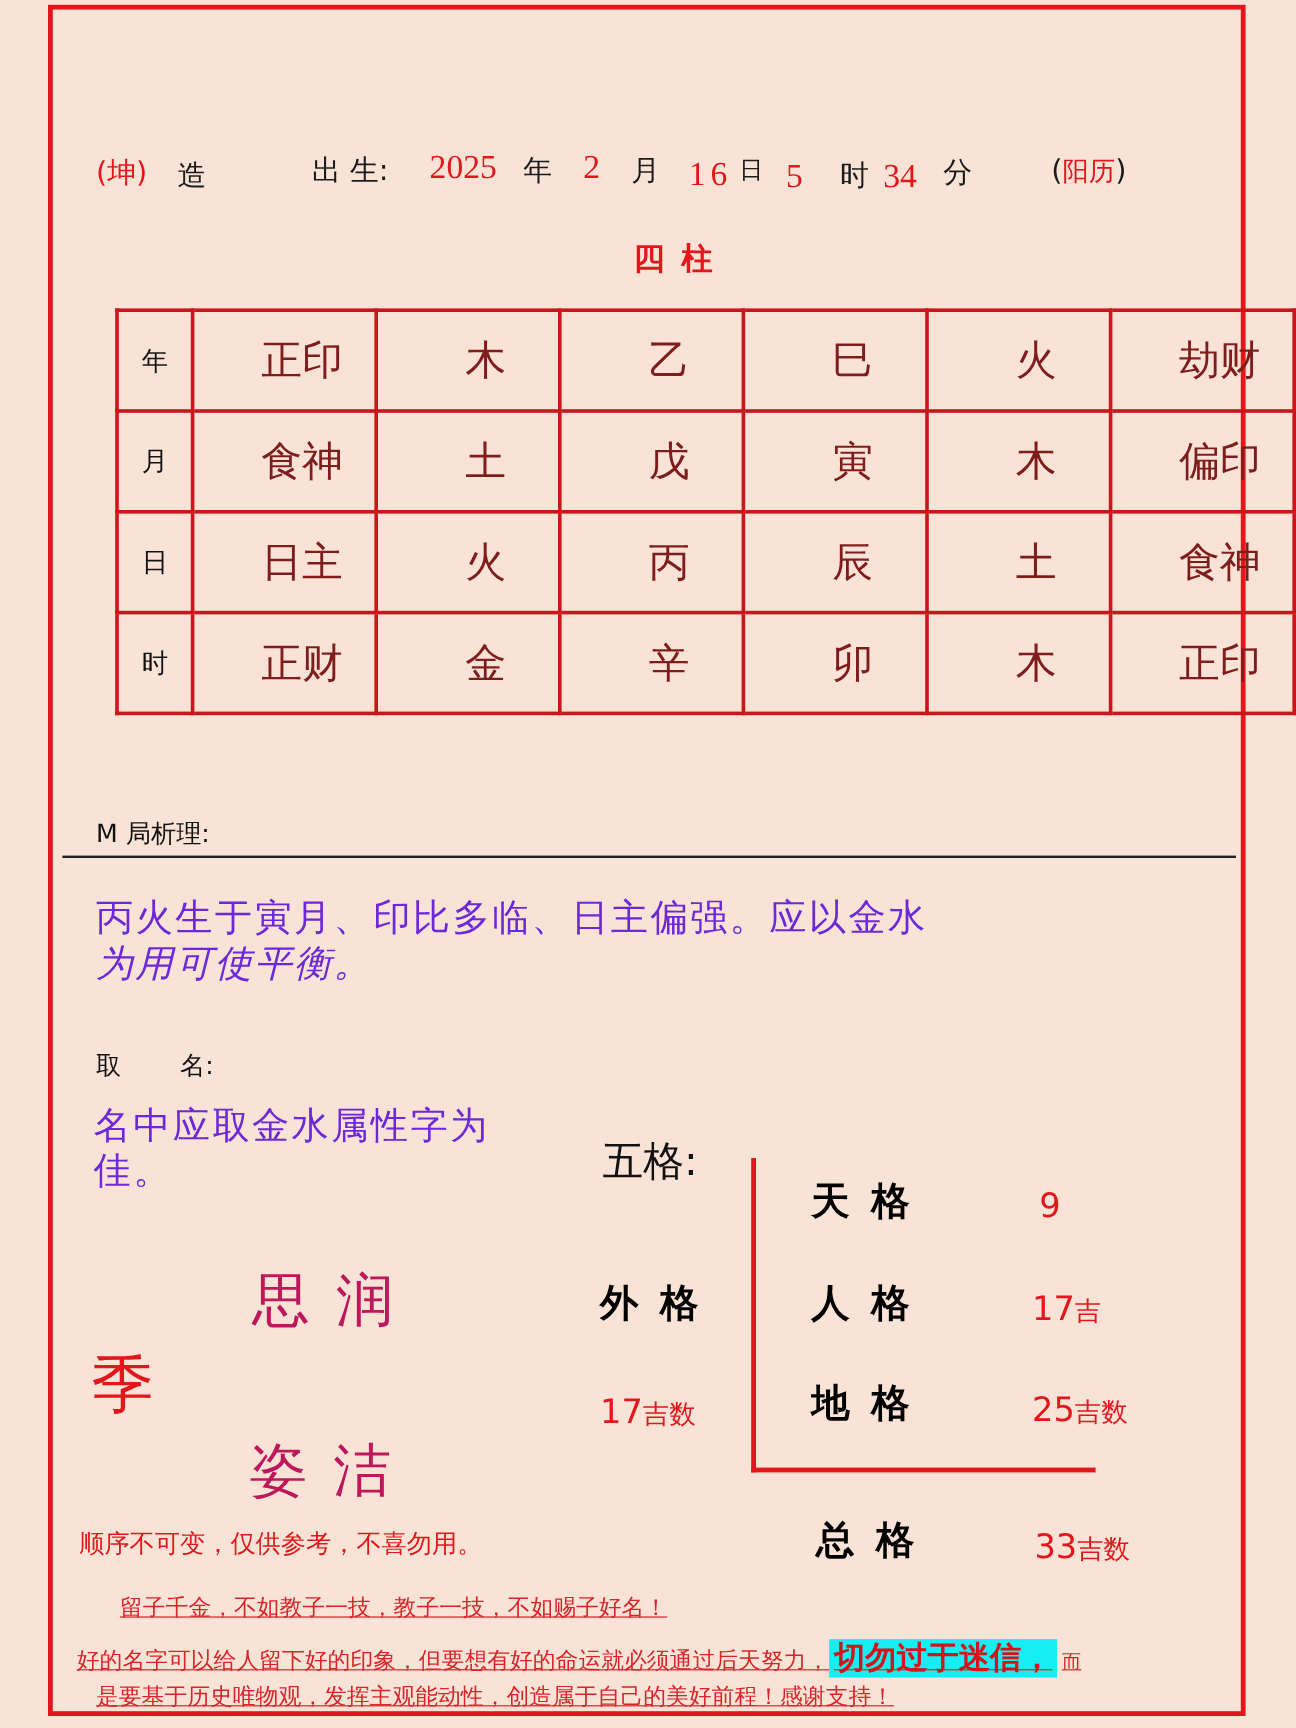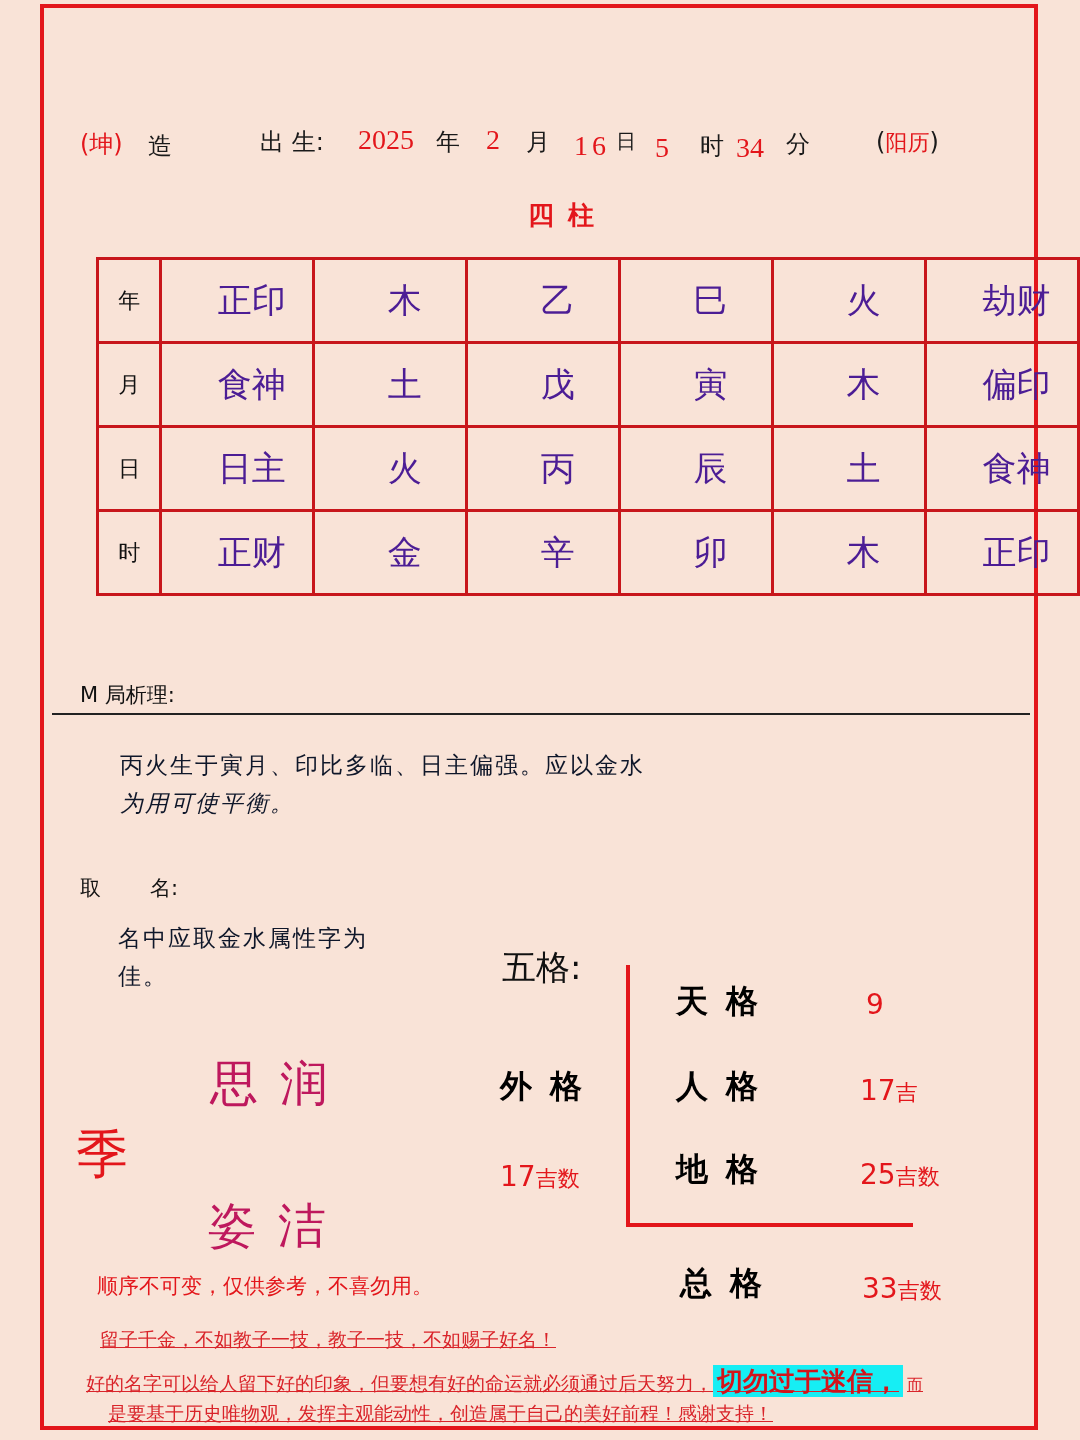--- a/index.html
+++ b/index.html
@@ -26,26 +26,26 @@
     position: absolute; left: 96px; top: 257px;
     border-collapse: collapse;
   }
   table.bazi td, table.bazi th {
     border: 3px solid #c8161b; padding: 0; text-align: center;
   }
   table.bazi th {
     height: 36px; font-size: 22px; font-weight: normal; color: #111;
   }
   table.bazi td.rowlabel { width: 66px; font-size: 22px; color: #111; }
-  table.bazi td.cell { width: 134px; height: 81px; font-size: 34px; color: #4c1d95; padding-left: 29px; }
+  table.bazi td.cell { width: 134px; height: 81px; font-size: 34px; color: #7f1d1d; padding-left: 29px; }
 
   .section-label { font-size: 21px; color: #111; }
   .divider { position: absolute; left: 52px; top: 713px; width: 978px; height: 2px; background: #222; }
 
-  .hand { font-size: 23px; color: #0f172a; line-height: 40px; letter-spacing: 2px; margin-left: 40px; }
+  .hand { font-size: 31px; color: #6d28d9; line-height: 40px; letter-spacing: 2px; }
 
   .name-char { font-size: 48px; color: #be185d; font-family: "DejaVu Serif", "Liberation Serif", serif; letter-spacing: 22px; }
   .surname { font-size: 52px; color: #e3161b; font-family: "DejaVu Serif", "Liberation Serif", serif; }
 
   .grid-label { font-size: 32px; color: #000000; font-weight: bold; letter-spacing: 18px; font-family: "DejaVu Serif", "Liberation Serif", serif; }
   .grid-val { font-size: 28px; color: #e3161b; }
   .grid-val small { font-size: 22px; }
   .wuge-title { font-size: 34px; color: #111; }
 
   .vline { position: absolute; left: 626px; top: 965px; width: 4px; height: 262px; background: #e3161b; }
@@ -129,21 +129,21 @@
 <div class="abs hand" style="left:80px; top:783px;font-style:italic;">为用可使平衡。</div>
 
 <div class="abs section-label" style="left:80px; top:874px;">取</div>
 <div class="abs section-label" style="left:150px; top:874px;">名:</div>
 <div class="abs hand" style="left:78px; top:918px;">名中应取金水属性字为</div>
 <div class="abs hand" style="left:78px; top:956px;">佳。</div>
 
 <div class="abs name-char" style="left:210px; top:1052px;">思润</div>
 <div class="abs surname" style="left:76px; top:1120px;">季</div>
 <div class="abs name-char" style="left:208px; top:1194px;">姿洁</div>
-<div class="abs note" style="left:97px; top:1272px;">顺序不可变，仅供参考，不喜勿用。</div>
+<div class="abs note" style="left:66px; top:1272px;">顺序不可变，仅供参考，不喜勿用。</div>
 
 <div class="abs wuge-title" style="left:502px; top:945px;">五格:</div>
 <div class="vline"></div>
 <div class="hline"></div>
 
 <div class="abs grid-label" style="left:500px; top:1065px;text-align:right;">外格</div>
 <div class="abs grid-val" style="left:500px; top:1160px;"><span>17</span><small>吉数</small></div>
 
 <div class="abs grid-label" style="left:676px; top:980px;">天格</div>
 <div class="abs grid-val" style="left:866px; top:988px;"><span>9</span></div>
@@ -151,16 +151,16 @@
 <div class="abs grid-label" style="left:676px; top:1065px;">人格</div>
 <div class="abs grid-val" style="left:860px; top:1074px;"><span>17</span><small>吉</small></div>
 
 <div class="abs grid-label" style="left:676px; top:1148px;">地格</div>
 <div class="abs grid-val" style="left:860px; top:1158px;"><span>25</span><small>吉数</small></div>
 
 <div class="abs grid-label" style="left:680px; top:1262px;">总格</div>
 <div class="abs grid-val" style="left:862px; top:1272px;"><span>33</span><small>吉数</small></div>
 
 <div class="abs footer" style="left:100px; top:1327px;">留子千金，不如教子一技，教子一技，不如赐子好名！</div>
-<div class="abs footer" style="left:86px; top:1364px;text-align:center;">
+<div class="abs footer" style="left:64px; top:1364px;text-align:center;">
   <span>好的名字可以给人留下好的印象，但要想有好的命运就必须通过后天努力，</span><span class="hl">切勿过于迷信，</span><span style="font-size:16px; margin-left:4px;">而</span>
 </div>
-<div class="abs footer" style="left:80px; top:1401px;margin-left:28px;">是要基于历史唯物观，发挥主观能动性，创造属于自己的美好前程！感谢支持！</div>
+<div class="abs footer" style="left:80px; top:1401px;">是要基于历史唯物观，发挥主观能动性，创造属于自己的美好前程！感谢支持！</div>
 
 </body></html>

